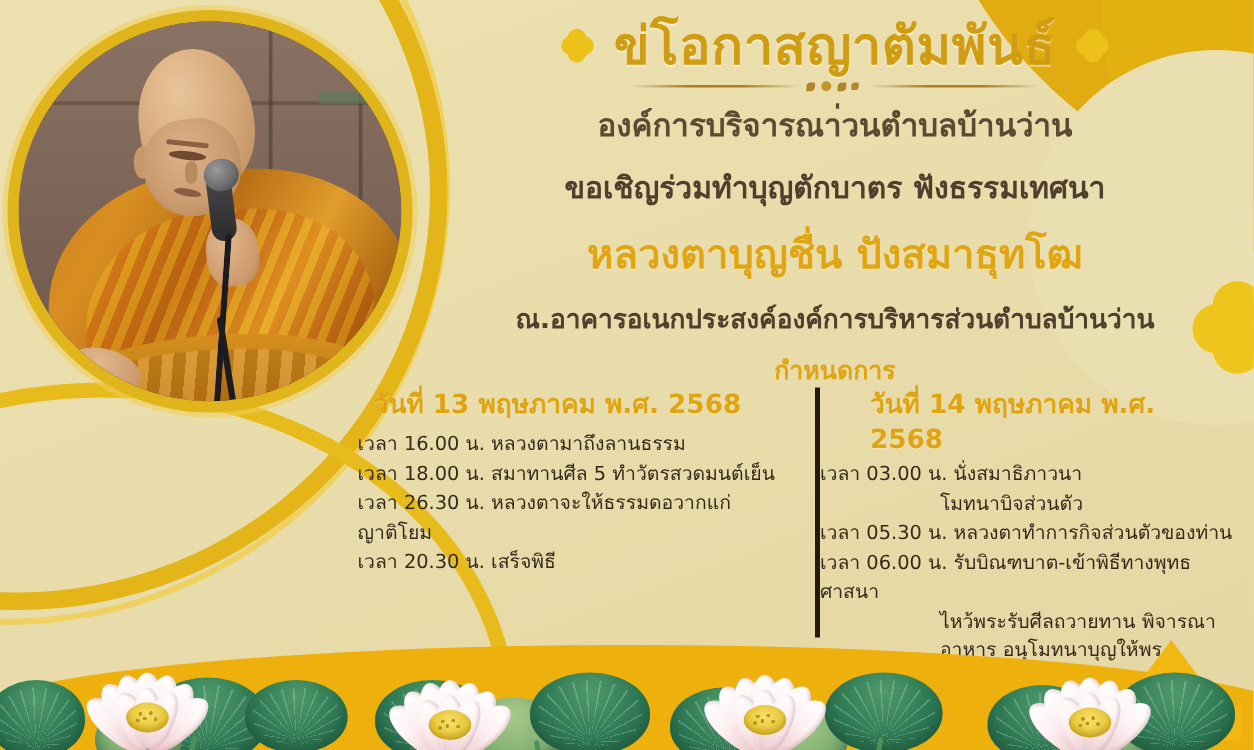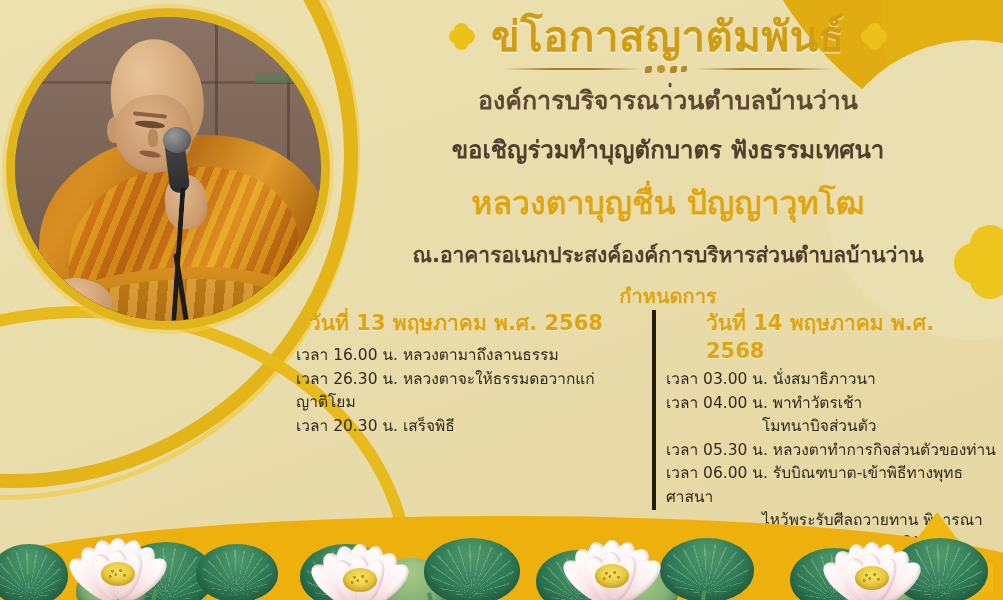--- a/index.html
+++ b/index.html
@@ -179,21 +179,21 @@
   .side-flower i{
     position:absolute;width:40px;height:40px;background:#edc51c;border-radius:50% 50% 50% 0;
   }
   .side-flower i:nth-child(1){left:15px;top:-3px;transform:rotate(-45deg);}
   .side-flower i:nth-child(2){left:30px;top:15px;transform:rotate(45deg);}
   .side-flower i:nth-child(3){left:15px;top:31px;transform:rotate(135deg);}
   .side-flower i:nth-child(4){left:-1px;top:15px;transform:rotate(225deg);}
   .side-flower b{position:absolute;left:14px;top:14px;width:42px;height:42px;background:#edc51c;border-radius:6px;}
 
   
-  .schedule{position:absolute;left:296px;top:306px;width:703px;z-index:12;display:flex;}
+  .schedule{position:absolute;left:286px;top:306px;width:703px;z-index:12;display:flex;}
   .col{position:relative;}
   .col.left{width:348px;padding-right:14px;}
   .col.right{width:341px;padding-left:16px;}
   .vdivider{
     position:absolute;left:652px;top:310px;width:4px;height:200px;
     background:#231a10;z-index:13;
   }
   .day-title{
     margin:0 0 5px;font-size:21px;font-weight:bold;color:#dfa411;
     text-shadow:0 1px 0 rgba(255,255,255,.35);
@@ -346,48 +346,48 @@
           <span></span>
           <span></span>
           <span></span>
           <span></span>
         </span>
       <span class="ln r"></span>
     </div>
 
     <p class="sub1">องค์การบริจารณา่วนตำบลบ้านว่าน</p>
     <p class="sub2">ขอเชิญร่วมทำบุญตักบาตร ฟังธรรมเทศนา</p>
-    <p class="monk-name">หลวงตาบุญชื่น ปัญญาวุทโฒ</p>
+    <p class="monk-name">หลวงตาบุญชื่น ปังสมาธุทโฒ</p>
     <p class="venue">ณ.อาคารอเนกประสงค์องค์การบริหารส่วนตำบลบ้านว่าน</p>
     <p class="agenda-word">กำหนดการ</p>
   </div>
 
   <div class="side-flower">
     <i></i>
       <i></i>
       <i></i>
       <i></i>
       <b></b>
   </div>
 
   <div class="vdivider"></div>
   <div class="schedule">
     <div class="col left">
       <p class="day-title">วันที่ 13 พฤษภาคม พ.ศ. 2568</p>
       <ul class="items" id="day1-items">
           <li>เวลา 16.00 น. หลวงตามาถึงลานธรรม</li>
+          <li>เวลา 18.00 น. สมาทานศีล 5 ทำวัตรสวดมนต์เย็น</li>
           <li>เวลา 26.30 น. หลวงตาจะให้ธรรมดอวากแก่ญาติโยม</li>
           <li>เวลา 20.30 น. เสร็จพิธี</li>
         </ul>
     </div>
     <div class="col right">
       <p class="day-title">วันที่ 14 พฤษภาคม พ.ศ. 2568</p>
       <ul class="items" id="day2-items">
           <li>เวลา 03.00 น. นั่งสมาธิภาวนา</li>
-          <li>เวลา 04.00 น. พาทำวัตรเช้า</li>
           <li class="cont">โมทนาบิจส่วนตัว</li>
           <li>เวลา 05.30 น. หลวงตาทำการกิจส่วนตัวของท่าน</li>
           <li>เวลา 06.00 น. รับบิณฑบาต-เข้าพิธีทางพุทธศาสนา</li>
           <li class="cont">ไหว้พระรับศีลถวายทาน พิจารณา</li>
           <li class="cont">อาหาร อนุโมทนาบุญให้พร</li>
         </ul>
     </div>
   </div>
 
   <div class="bottom">

